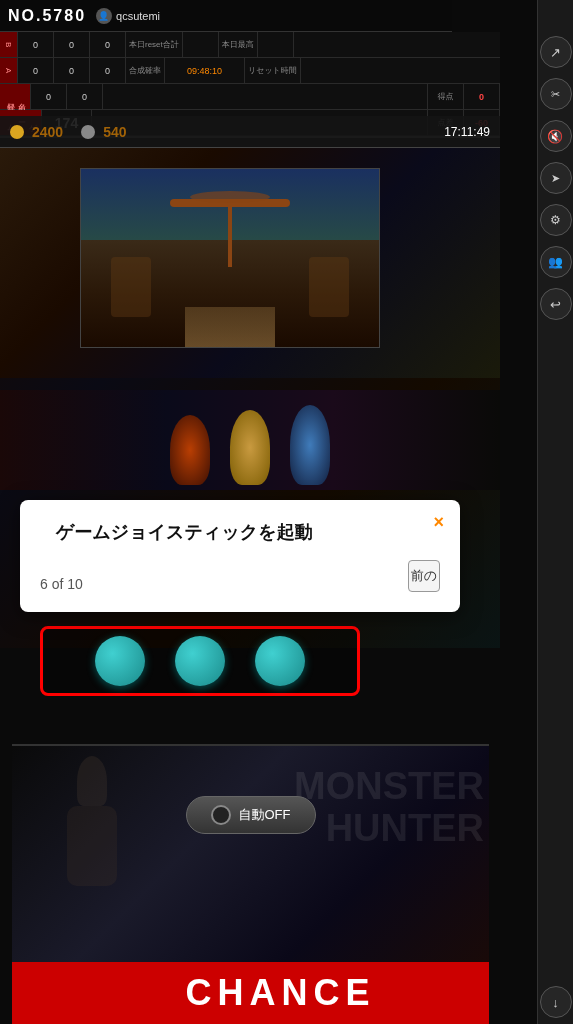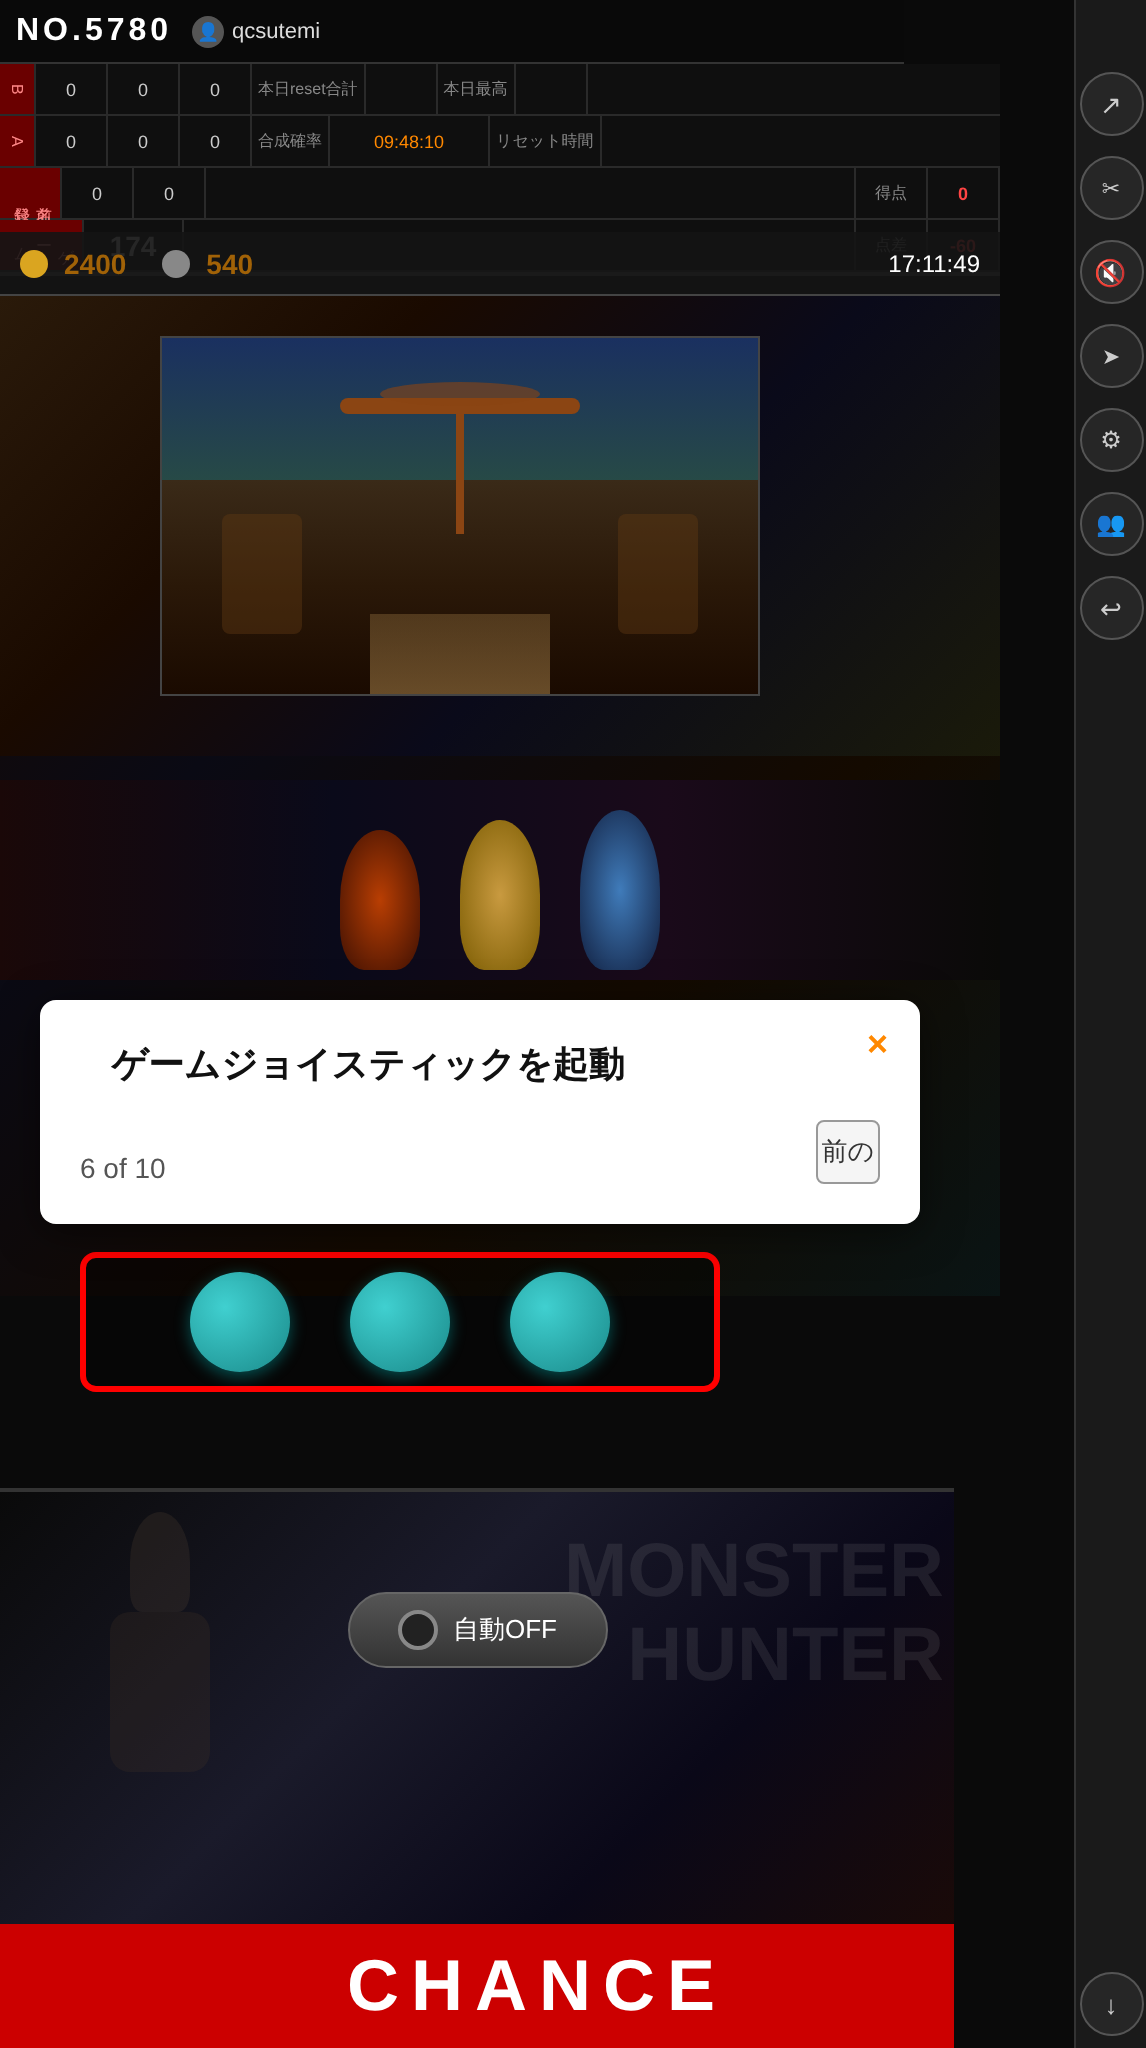--- a/index.html
+++ b/index.html
@@ -194,21 +194,21 @@
       height: 50px;
       border-radius: 50%;
       background: radial-gradient(circle at 35% 35%, #40d0d0, #1a8a8a);
       box-shadow: 0 2px 8px rgba(0,200,200,0.4);
     }
 
     
     .bottom-panel {
       position: absolute;
       bottom: 0;
-      left: 0;
+      left: 12px;
       width: 477px;
       height: 280px;
       background: linear-gradient(180deg, #0a0a0a 0%, #111 100%);
       border-top: 2px solid #333;
       overflow: hidden;
     }
 
     .auto-off-btn {
       position: absolute;
       top: 50px;

